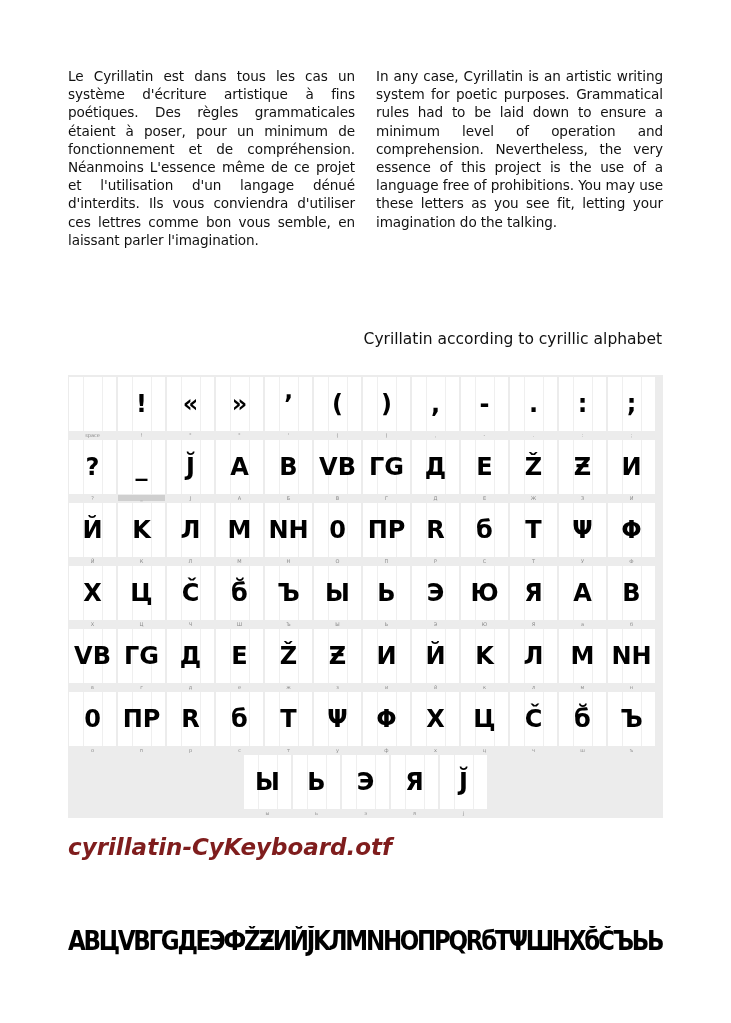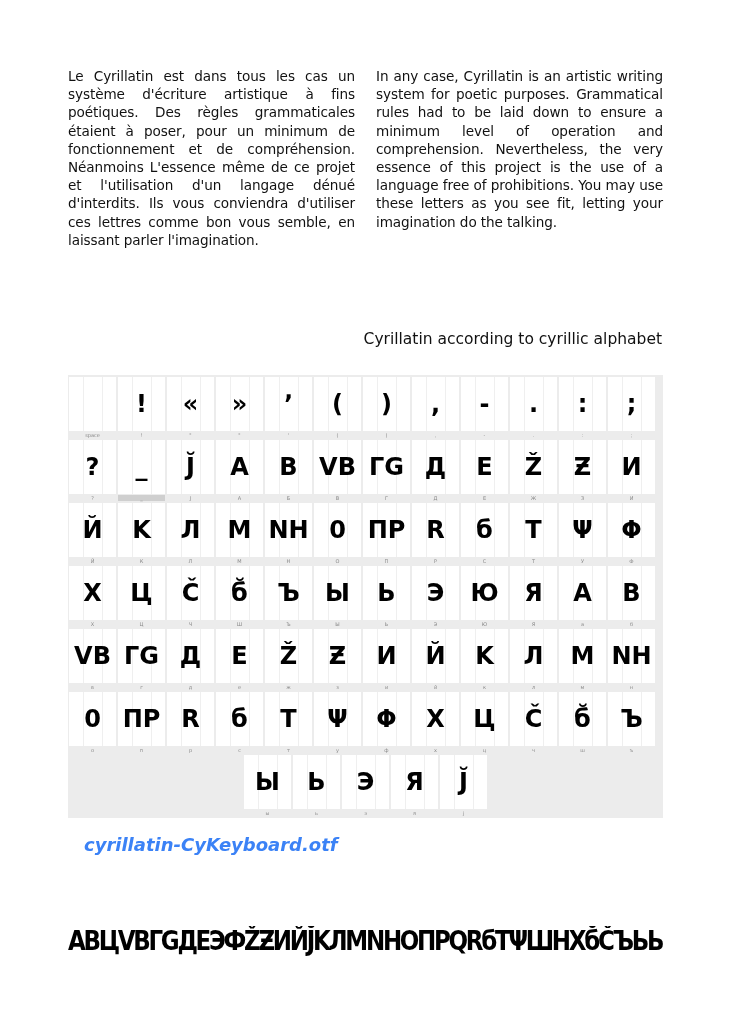--- a/index.html
+++ b/index.html
@@ -16,22 +16,22 @@
   .cell { position: absolute; top: 2px; width: 47px; height: 54px; background: #fff; }
   .cell .guide1, .cell .guide2 { position: absolute; top: 0; bottom: 0; width: 1px; background: #efefef; }
   .cell .guide1 { left: 14px; }
   .cell .guide2 { left: 33px; }
   .cell .glyph { position: absolute; left: 0; right: 0; top: 12px; text-align: center;
                  font-family: "DejaVu Sans", sans-serif; font-weight: bold; font-size: 24px;
                  color: #000; line-height: 30px; }
   .lbl { position: absolute; top: 57px; width: 47px; height: 6px; text-align: center;
          font-size: 5px; line-height: 6px; color: #8a8a8a; }
   .lbl.sel { background: #cfcfcf; }
-  .filename { position: absolute; left: 68px; top: 834px; font-size: 18px; font-weight: bold;
-              font-style: italic; color: #3b82f6; margin-left: 16px; }
+  .filename { position: absolute; left: 68px; top: 834px; font-size: 23px; font-weight: bold;
+              font-style: italic; color: #7f1d1d; }
   .sample { position: absolute; left: 68px; top: 926px; width: 596px; font-size: 23px;
             font-weight: bold; letter-spacing: -2.3px; color: #000; white-space: nowrap;
             overflow: hidden; font-family: "DejaVu Sans", sans-serif; transform: scaleY(1.15);
             transform-origin: left top; }
 </style>
 </head>
 <body>
 
 <div class="col col-fr">Le Cyrillatin est dans tous les cas un système d'écriture artistique à fins poétiques. Des règles grammaticales étaient à poser, pour un minimum de fonctionnement et de compréhension. Néanmoins L'essence même de ce projet et l'utilisation d'un langage dénué d'interdits. Ils vous conviendra d'utiliser ces lettres comme bon vous semble, en laissant parler l'imagination.</div>
 <div class="col col-en">In any case, Cyrillatin is an artistic writing system for poetic purposes. Grammatical rules had to be laid down to ensure a minimum level of operation and comprehension. Nevertheless, the very essence of this project is the use of a language free of prohibitions. You may use these letters as you see fit, letting your imagination do the talking.</div>

